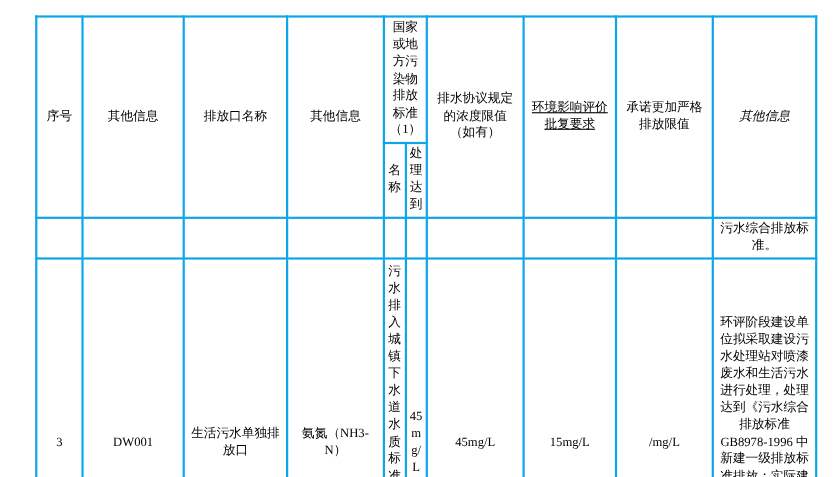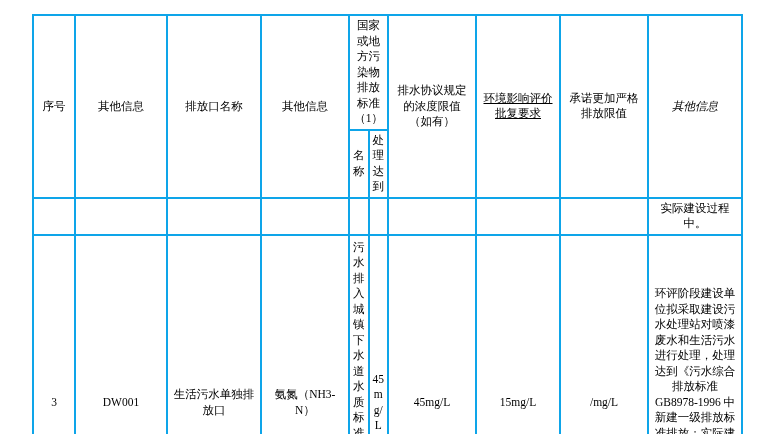--- a/index.html
+++ b/index.html
@@ -102,21 +102,21 @@
       <tr class="row-frag">
         <td></td>
         <td></td>
         <td></td>
         <td></td>
         <td></td>
         <td></td>
         <td></td>
         <td></td>
         <td></td>
-        <td>实际建设过程中。</td>
+        <td>污水综合排放标准。</td>
       </tr>
       <tr>
         <td class="cell-tall">3</td>
         <td class="cell-tall">DW001</td>
         <td class="cell-tall">生活污水单独排放口</td>
         <td class="cell-tall">氨氮（NH3-N）</td>
         <td class="cell-tall leftish">污水排入城镇下水道水质标准GB/T 31962-2015</td>
         <td class="cell-tall">45mg/L</td>
         <td class="cell-tall">45mg/L</td>
         <td class="cell-tall">15mg/L</td>

